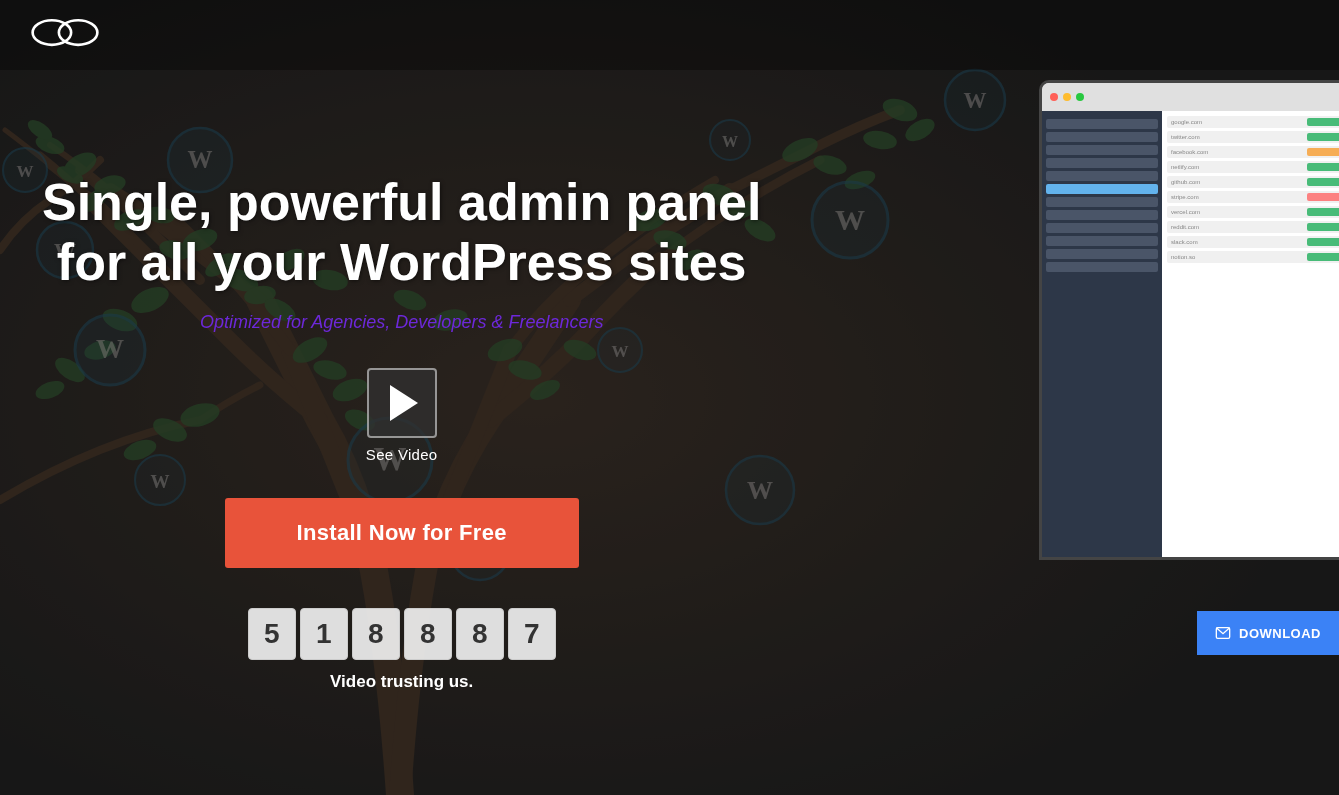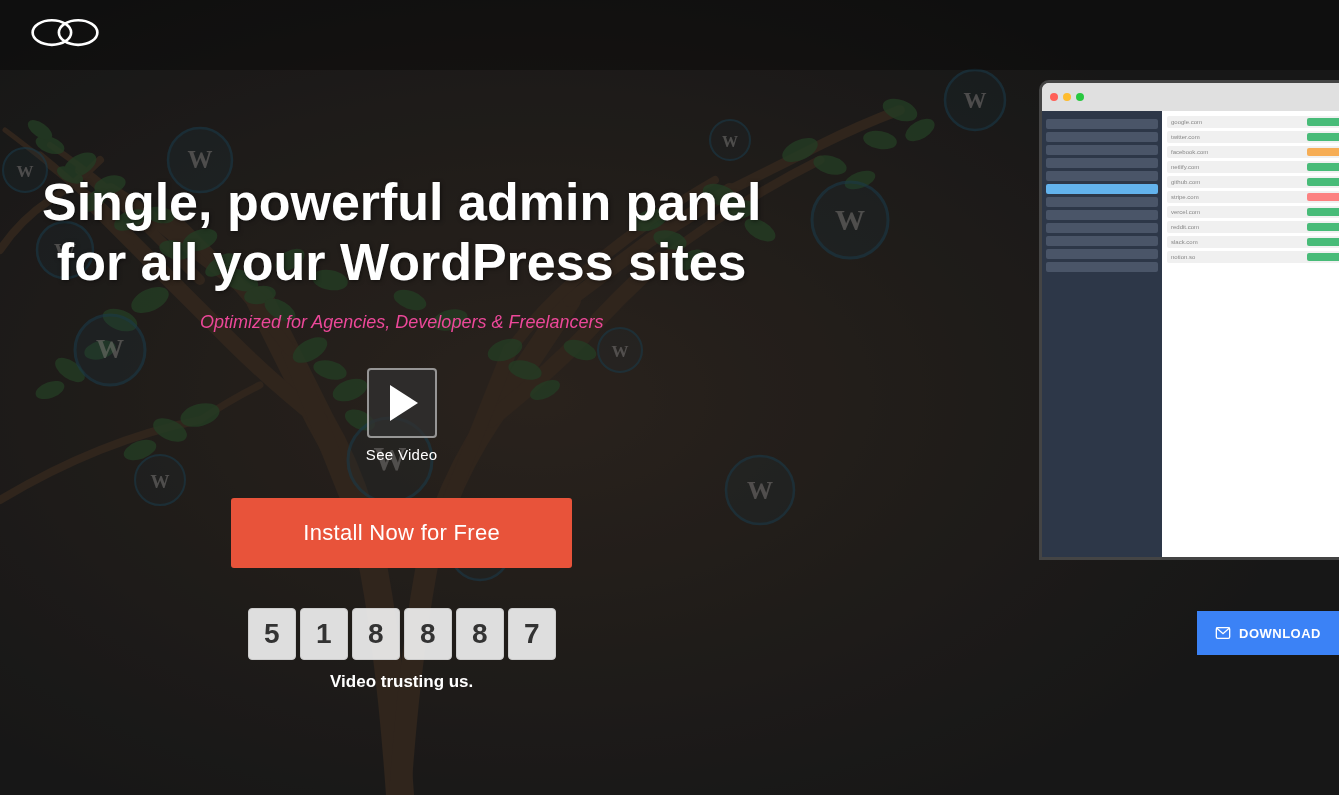--- a/index.html
+++ b/index.html
@@ -86,21 +86,21 @@
       color: #fff;
       font-size: 52px;
       font-weight: 700;
       text-align: center;
       line-height: 1.15;
       margin-bottom: 20px;
       text-shadow: 1px 1px 4px rgba(0,0,0,0.5);
     }
 
     .hero-subtitle {
-      color: #ec4899;
+      color: #6d28d9;
       font-size: 18px;
       text-align: center;
       margin-bottom: 35px;
       font-style: italic;
     }
 
     .video-btn-wrap {
       display: flex;
       flex-direction: column;
       align-items: center;
@@ -135,21 +135,21 @@
       font-size: 15px;
       letter-spacing: 0.3px;
     }
 
     .install-btn {
       background: #e8533a;
       color: #fff;
       border: none;
       padding: 22px 72px;
       font-size: 22px;
-      font-weight: 400;
+      font-weight: 700;
       border-radius: 3px;
       cursor: pointer;
       letter-spacing: 0.3px;
       margin-bottom: 40px;
     }
 
     
     .counter-section {
       display: flex;
       flex-direction: column;

